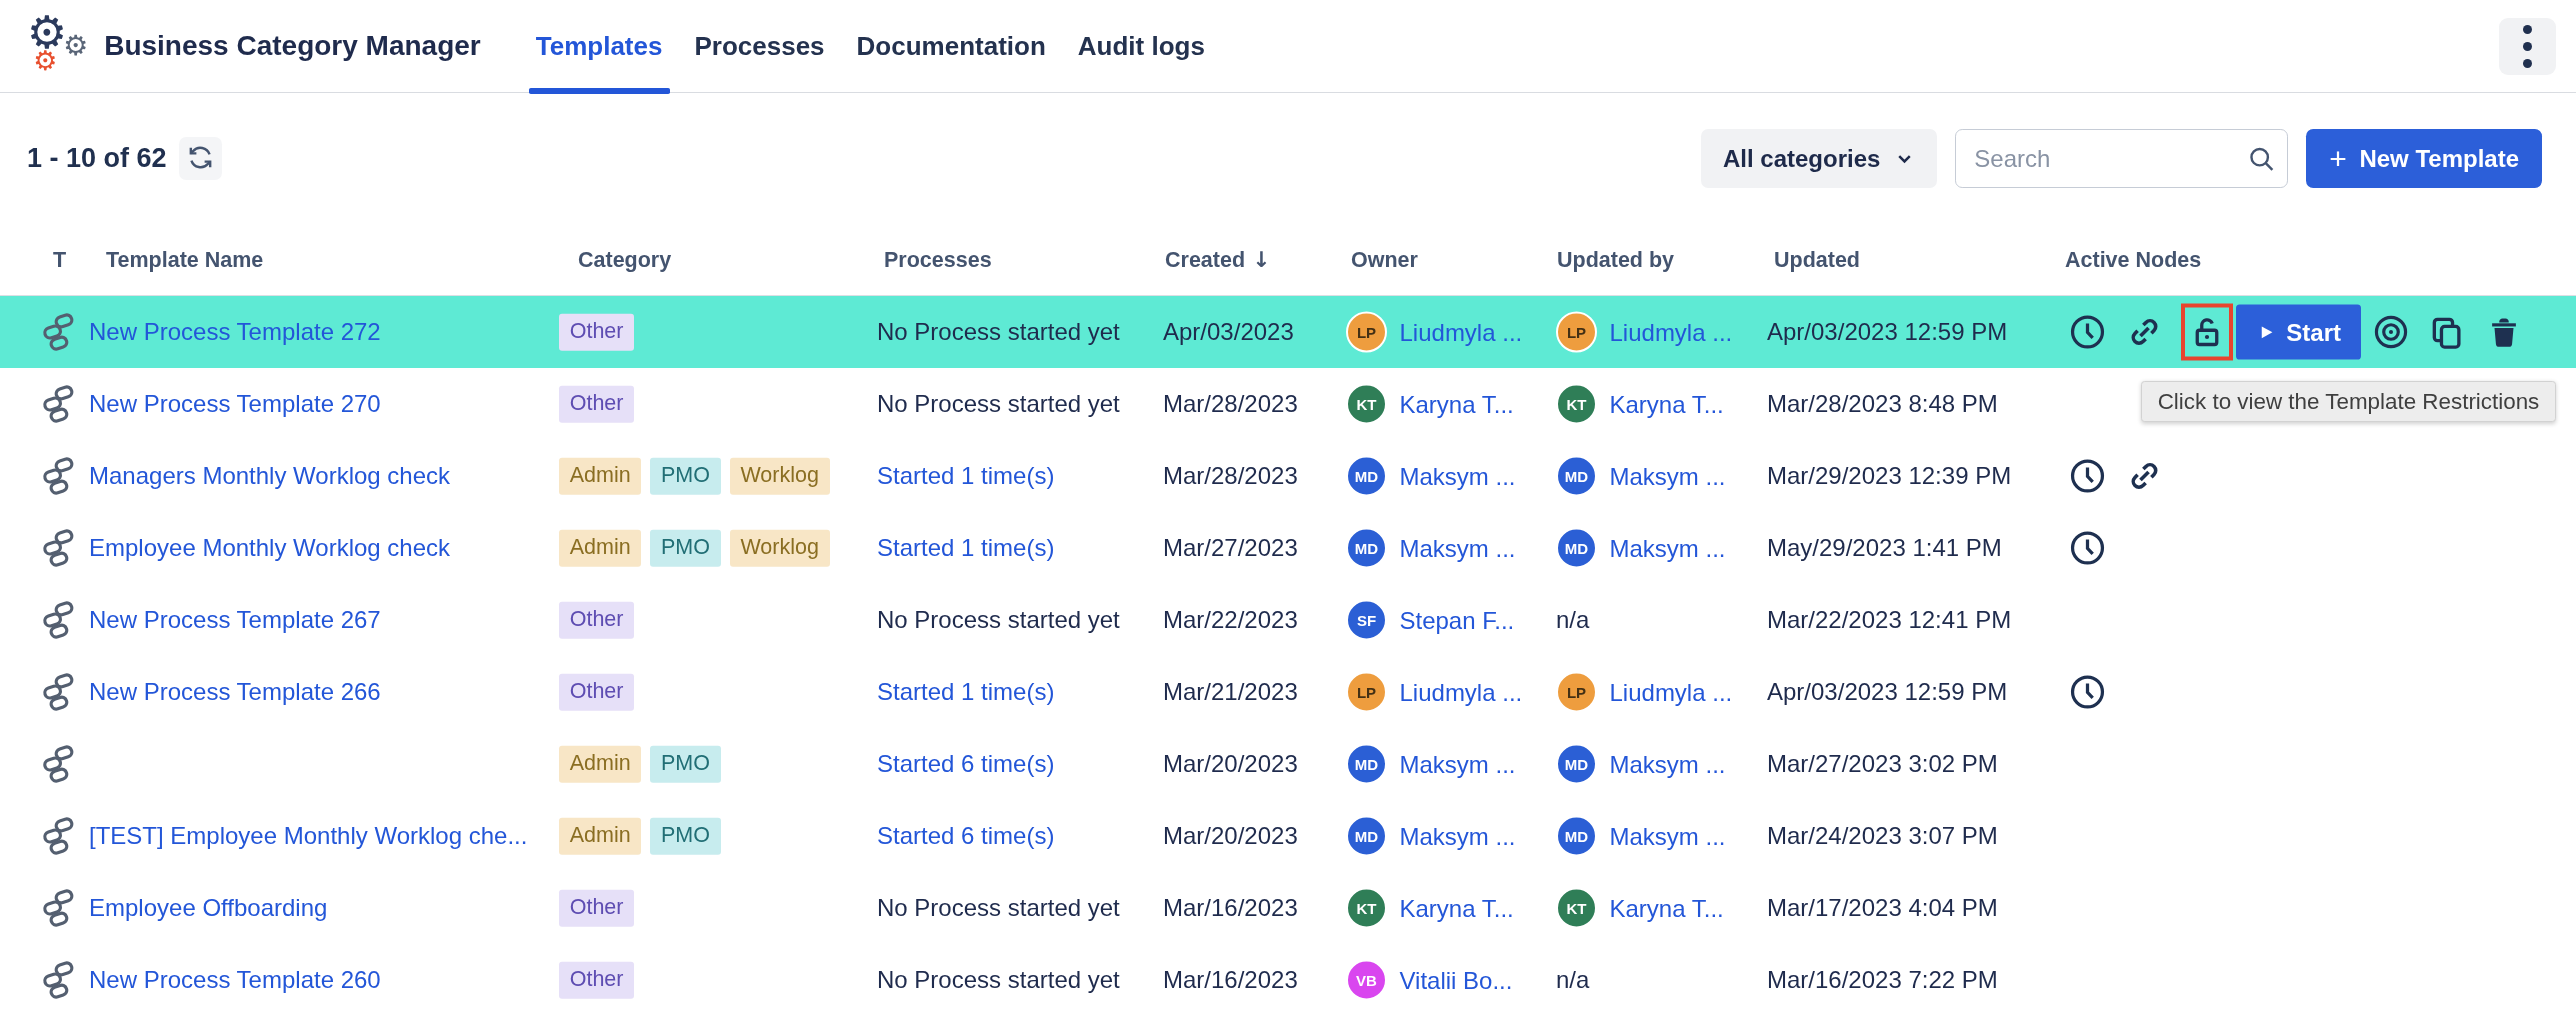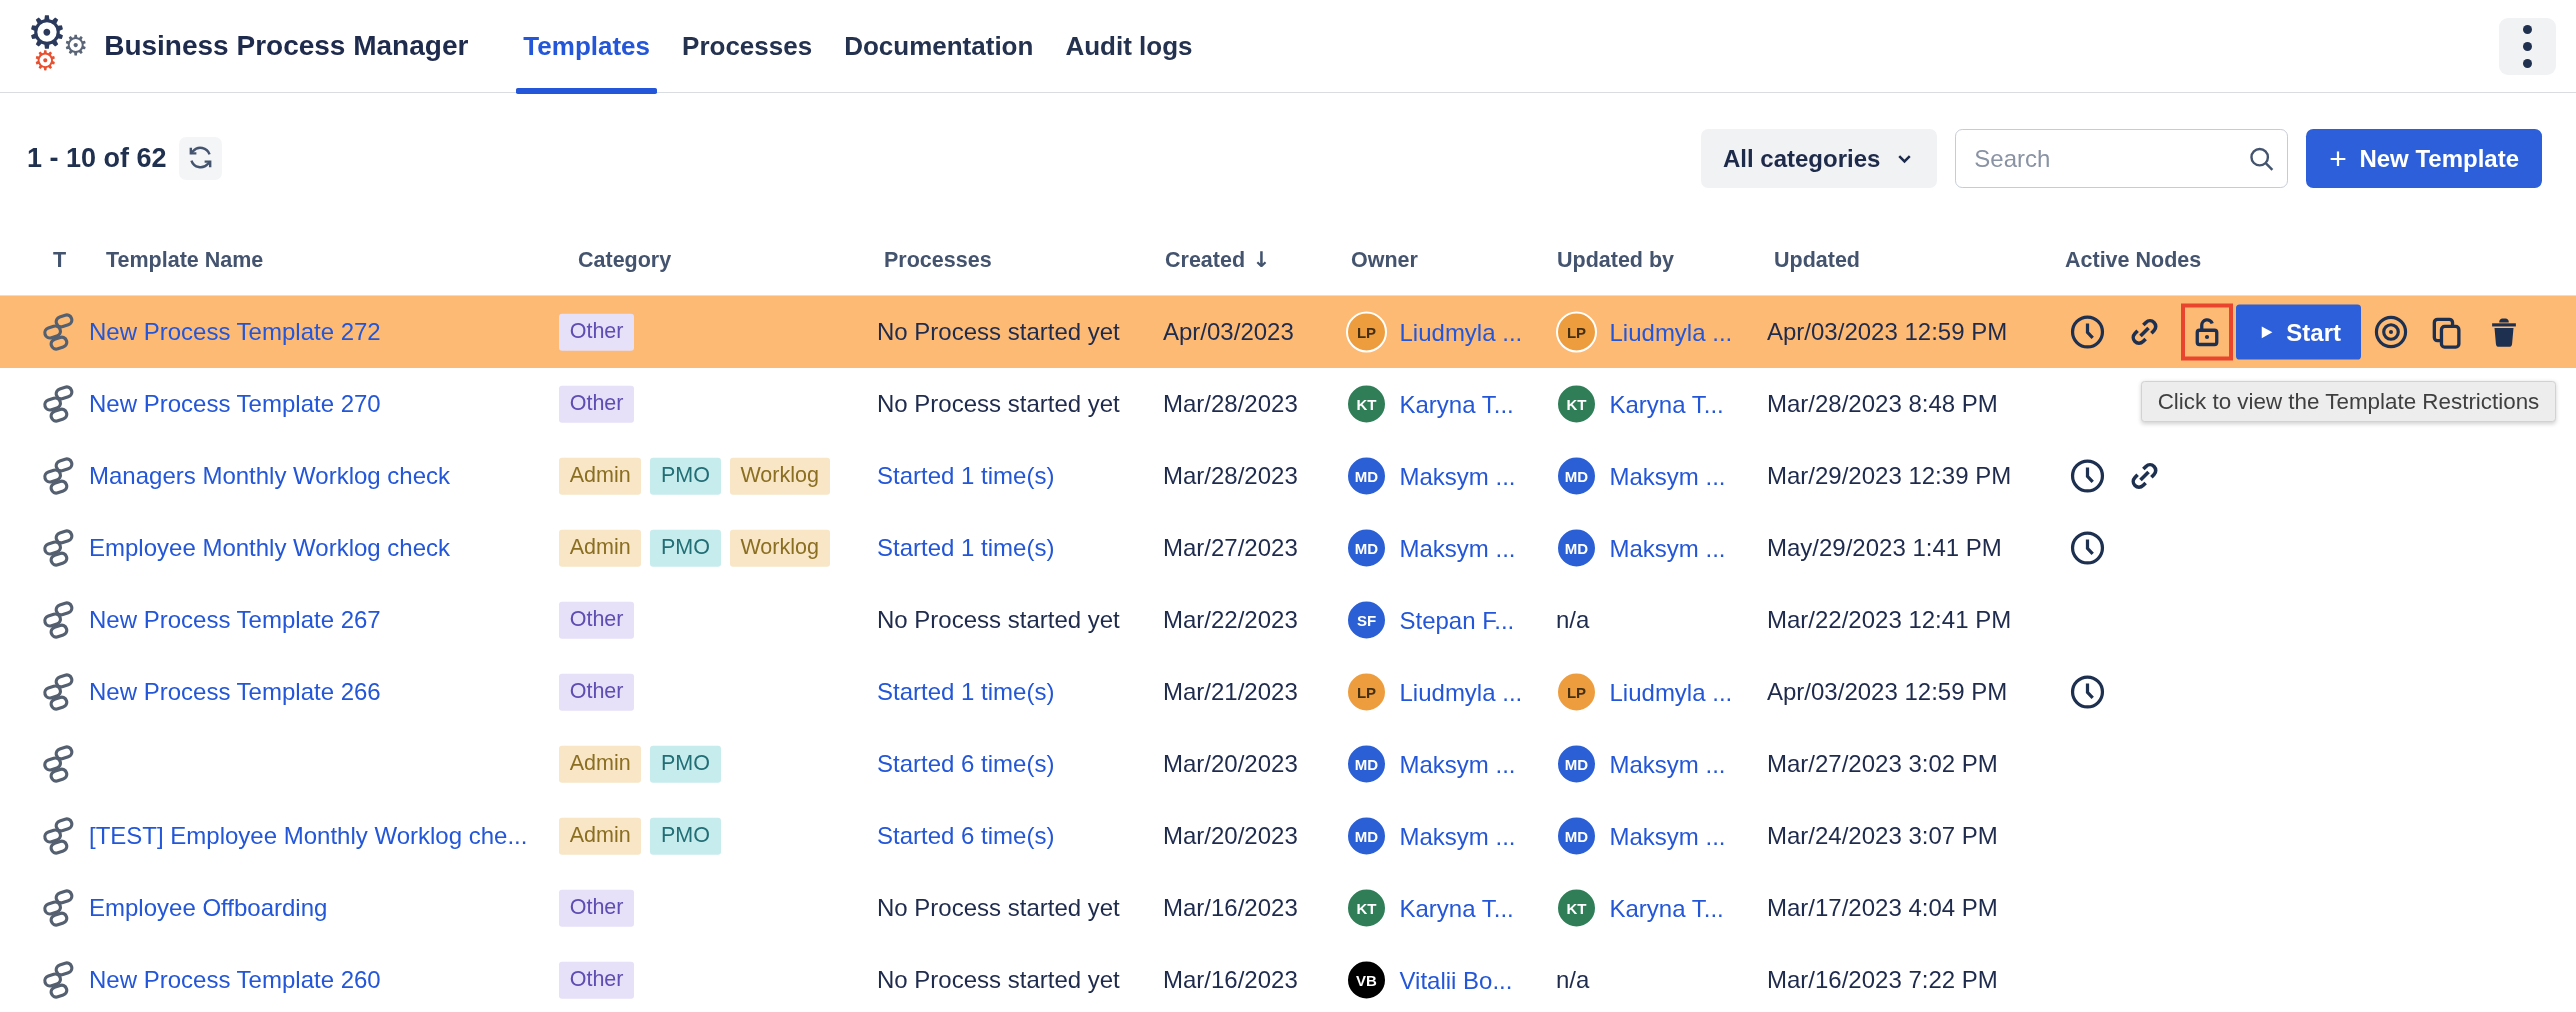--- a/index.html
+++ b/index.html
@@ -39,21 +39,21 @@
   
   .thead { position:relative; height:72px; border-bottom:1.8px solid #DCDFE4; }
   .hcell { position:absolute; top:50%; transform:translateY(-50%); font-size:21.5px; font-weight:700; color:#44546F; white-space:nowrap; }
   .sort { margin-left:7.2px; font-family:"DejaVu Sans", sans-serif; font-size:21.5px; }
   .h-type{left:53px} .h-name{left:106px} .h-cat{left:578px} .h-proc{left:884px} .h-created{left:1165px}
   .h-owner{left:1351px} .h-updby{left:1557px} .h-upd{left:1774px} .h-nodes{left:2065px}
 
   
   #rows { border-bottom:1.8px solid #DCDFE4; }
   .row { position:relative; height:72px; background:#fff; }
-  .row.highlight { background:#fdba74; }
+  .row.highlight { background:#5eead4; }
   .cell { position:absolute; top:50%; transform:translateY(-50%); white-space:nowrap; font-size:24px; color:#1F2B4D; }
   .c-type{left:39px; color:#545F70;} .c-type svg{width:38px;height:38px;display:block;}
   .c-name{left:89px} .c-cat{left:559px; display:flex; gap:9px;} .c-proc{left:877px} .c-created{left:1163px}
   .c-owner{left:1346px; display:flex; align-items:center; gap:12.5px;}
   .c-updby{left:1556px; display:flex; align-items:center; gap:12.5px;}
   .c-upd{left:1767px}
   .c-nodes{left:2068px; display:flex; gap:18px; color:#1E3050;}
   .link { color:#2356D8; text-decoration:none; cursor:pointer; }
   .badge { display:inline-block; padding:5.4px 10.7px; border-radius:3px; font-size:21.5px; line-height:1.2; }
   .avatar { display:inline-flex; align-items:center; justify-content:center; width:41px; height:41px; border-radius:50%; border:2.7px solid #fff; font-size:15px; font-weight:700; flex:0 0 auto; }
@@ -78,21 +78,21 @@
 <body>
 
 <div class="page">
 
   <header>
     <div class="logo">
       <span class="g1">⚙</span>
       <span class="g2">⚙</span>
       <span class="g3">⚙</span>
     </div>
-    <h1>Business Process Manager</h1>
+    <h1>Business Category Manager</h1>
     <nav id="tabs">
         <a class="tab active">Templates</a>
         <a class="tab">Processes</a>
         <a class="tab">Documentation</a>
         <a class="tab">Audit logs</a>
       </nav>
     <button class="kebab">
       <i></i>
         <i></i>
         <i></i>
@@ -474,21 +474,21 @@
             <rect x="7.6" y="15.8" width="10" height="6.4" rx="3.2" transform="rotate(-18 12.6 19)"></rect>
           </svg>
         </span>
     <a class="cell c-name link">New Process Template 260</a>
     <span class="cell c-cat">
           <span class="badge" style="background: rgb(230, 224, 248); color: rgb(94, 77, 178);">Other</span>
         </span>
     <a class="cell c-proc">No Process started yet</a>
     <span class="cell c-created">Mar/16/2023</span>
     <span class="cell c-owner">
-          <span class="avatar" style="background: #000000; color: rgb(255, 255, 255);">VB</span>
+          <span class="avatar" style="background: #d946ef; color: rgb(255, 255, 255);">VB</span>
           <a class="link uname">Vitalii Bo...</a>
         </span>
     <span class="cell c-updby">n/a</span>
     <span class="cell c-upd">Mar/16/2023 7:22 PM</span>
     <span class="cell c-nodes"></span>
 
   </div>
     </div>
 
   <div class="tooltip">Click to view the Template Restrictions</div>

